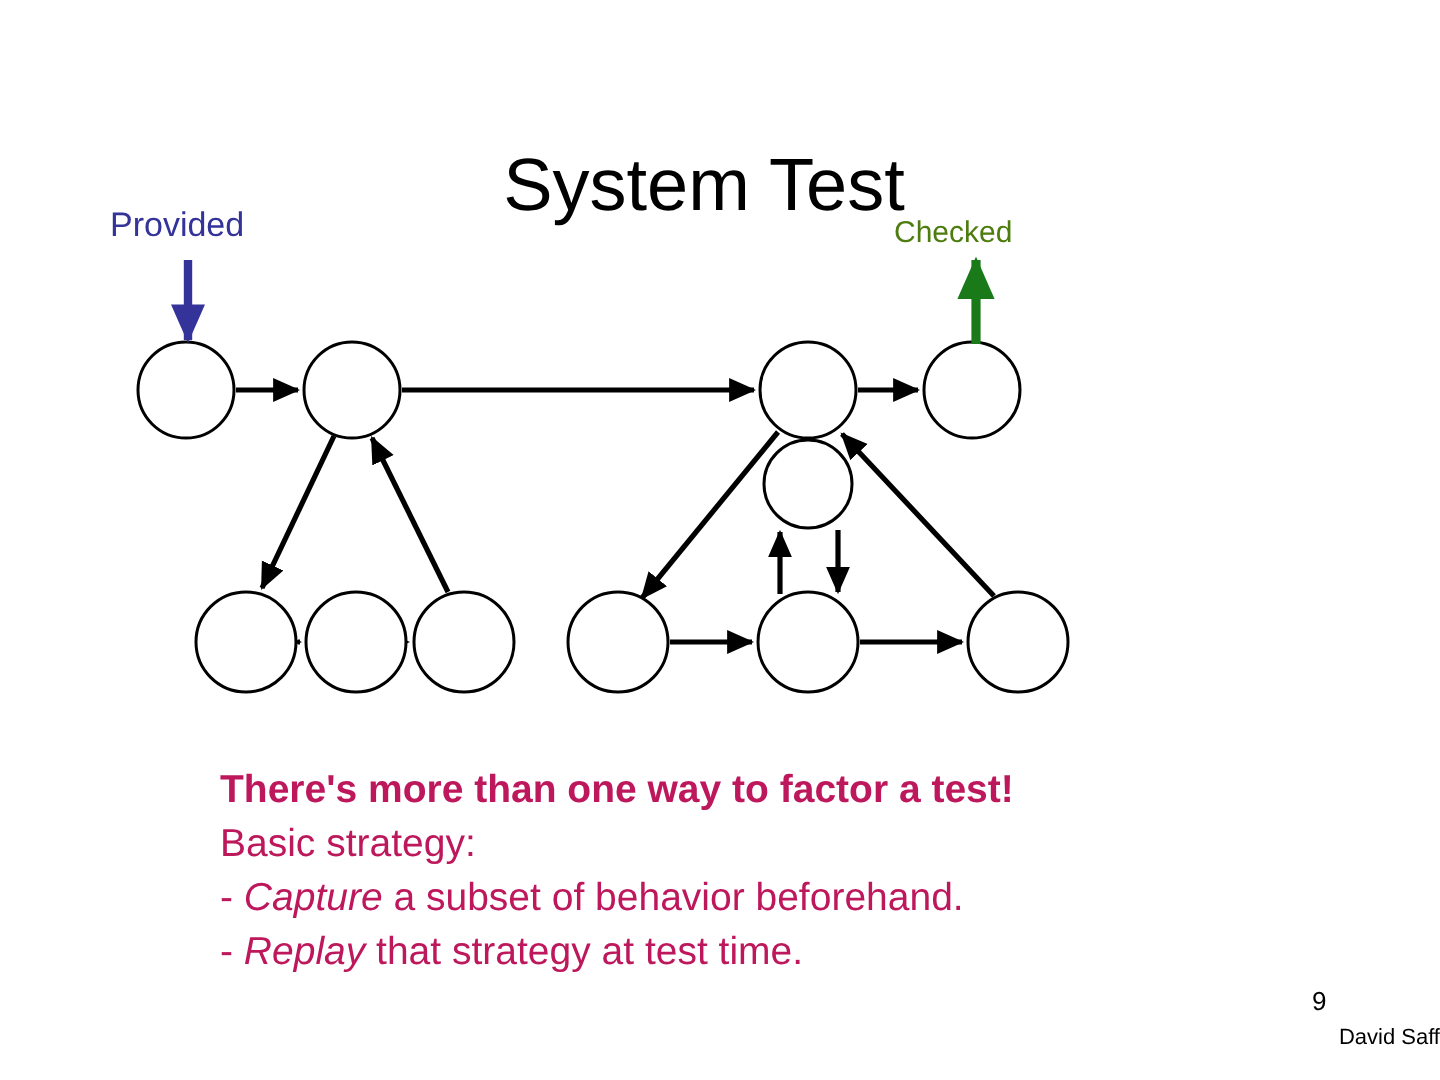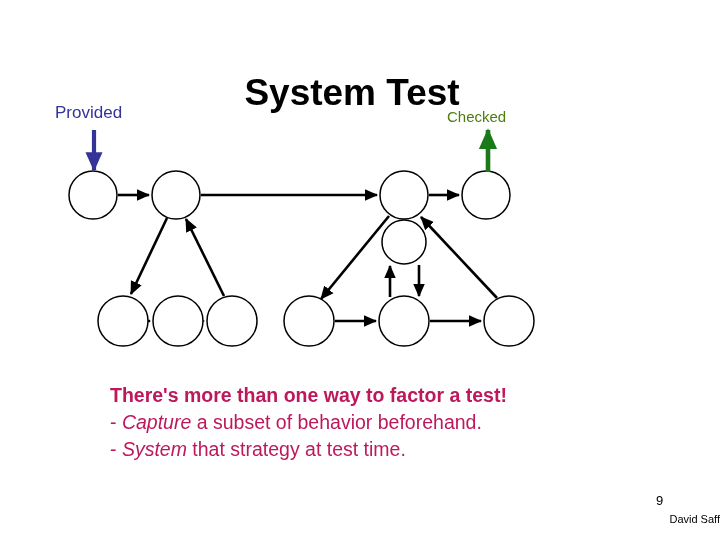--- a/index.html
+++ b/index.html
@@ -18,21 +18,21 @@
     color: #000000;
   }
   #slide-title {
     position: absolute;
     left: 0;
     top: 46px;
     width: 704px;
     text-align: center;
     font-size: 37px;
     line-height: 44px;
-    font-weight: bold;
+    font-weight: normal;
     color: #000000;
     letter-spacing: 0px;
     white-space: nowrap;
   }
   #diagram {
     position: absolute;
     left: 0;
     top: 0;
     width: 720px;
     height: 540px;
@@ -150,21 +150,22 @@
 
     <line x1="488" y1="172" x2="488" y2="130" stroke="#1a7a1a" stroke-width="4.6" marker-end="url(#ah-green)"></line>
   </svg>
 
   <div class="label-provided">Provided</div>
 
   <div class="label-checked">Checked</div>
 
   <div id="body-text">
     <div class="line bold">There's more than one way to factor a test!</div>
+    <div class="line">Basic strategy:</div>
     <div class="line"><span>- </span><span class="ital">Capture</span><span> a subset of behavior beforehand.</span></div>
-    <div class="line"><span>- </span><span class="ital">System</span><span> that strategy at test time.</span></div>
+    <div class="line"><span>- </span><span class="ital">Replay</span><span> that strategy at test time.</span></div>
   </div>
 
   <div id="page-number">9</div>
 
   <div id="footer-author">David Saff</div>
 
 </div>
 
 </body></html>

